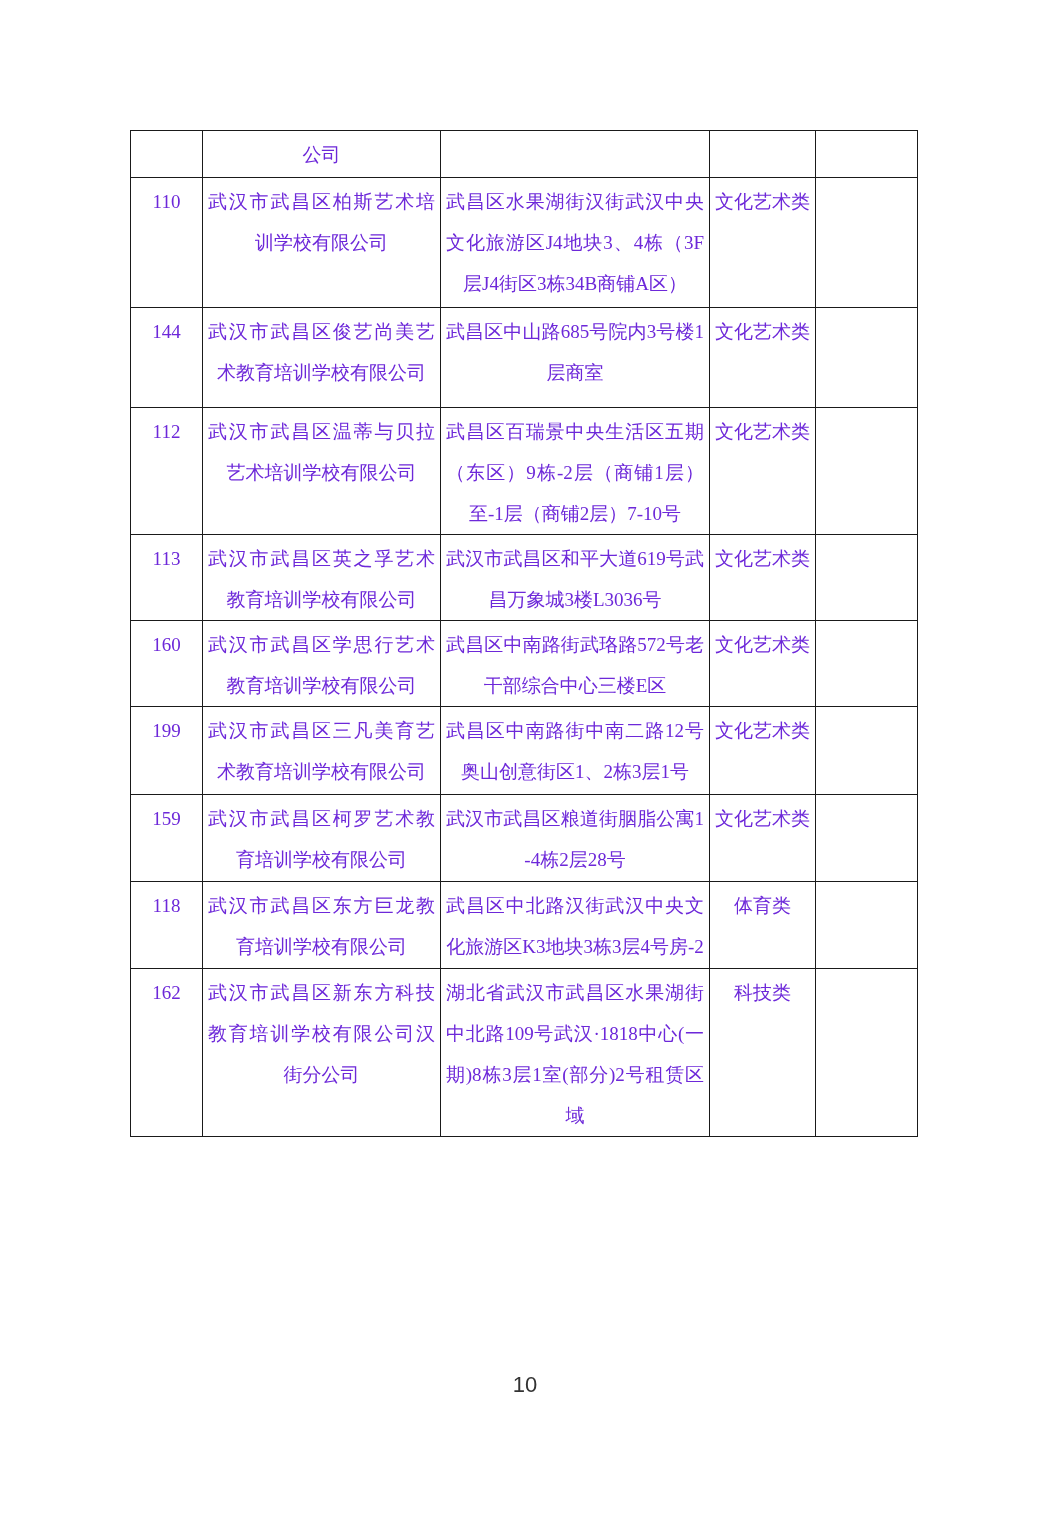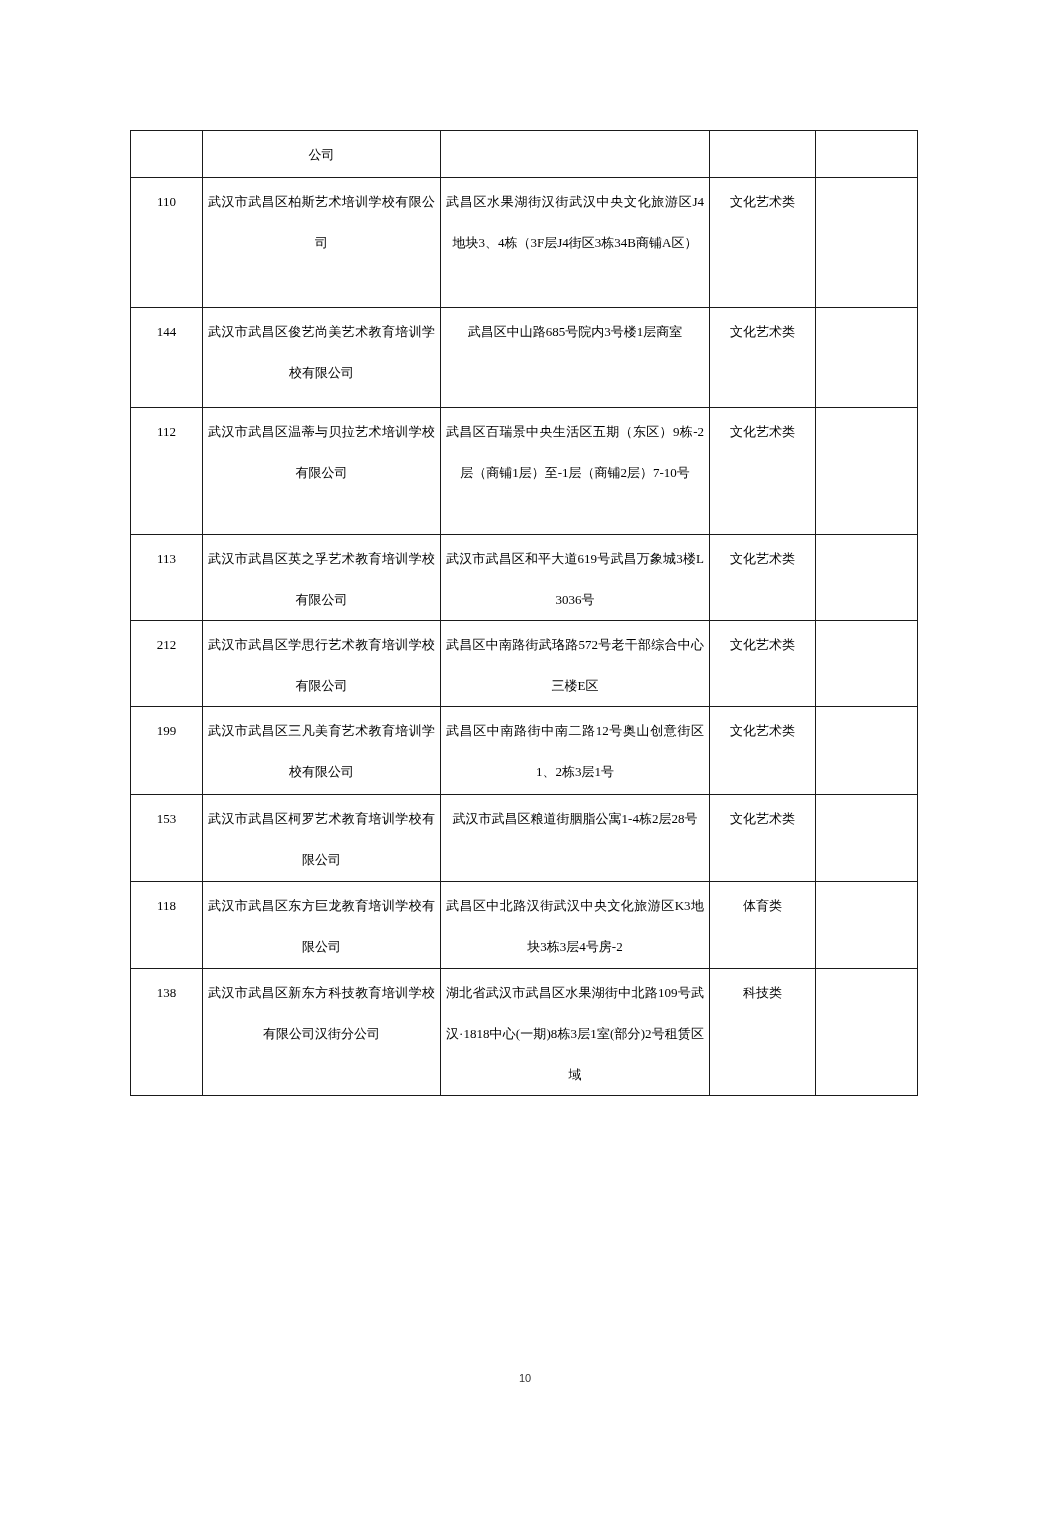--- a/index.html
+++ b/index.html
@@ -23,42 +23,42 @@
     position: absolute;
     left: 130px;
     top: 130px;
     width: 787px;
     border-collapse: collapse;
     table-layout: fixed;
   }
   table.doc-table td {
     border: 1px solid #1a1a1a;
     vertical-align: top;
-    font-size: 13px;
+    font-size: 19px;
     line-height: 41px;
-    color: #000000;
+    color: #6d28d9;
     padding: 3px 5px 0 5px;
     text-align: justify;
     text-align-last: center;
     word-break: break-all;
     overflow: hidden;
   }
   td.c-no, td.c-cat, td.c-rem {
     text-align: center;
     text-align-last: center;
     margin-left: 16px;
   }
   .page-number {
     position: absolute;
     left: 0;
     top: 1372px;
     width: 100%;
     text-align: center;
     font-family: "Liberation Sans", sans-serif;
-    font-size: 11px;
+    font-size: 22px;
     color: #333333;
   }
 </style>
 </head>
 <body>
 
 <div class="page">
 
   <table class="doc-table">
     <colgroup>
@@ -104,54 +104,54 @@
 
     <tr style="height:78px">
       <td class="c-no">113</td>
       <td class="c-name">武汉市武昌区英之孚艺术教育培训学校有限公司</td>
       <td class="c-addr">武汉市武昌区和平大道619号武昌万象城3楼L3036号</td>
       <td class="c-cat">文化艺术类</td>
       <td class="c-rem"></td>
     </tr>
 
     <tr style="height:86px">
-      <td class="c-no">212</td>
+      <td class="c-no">160</td>
       <td class="c-name">武汉市武昌区学思行艺术教育培训学校有限公司</td>
       <td class="c-addr">武昌区中南路街武珞路572号老干部综合中心三楼E区</td>
       <td class="c-cat">文化艺术类</td>
       <td class="c-rem"></td>
     </tr>
 
     <tr style="height:88px">
       <td class="c-no">199</td>
       <td class="c-name">武汉市武昌区三凡美育艺术教育培训学校有限公司</td>
       <td class="c-addr">武昌区中南路街中南二路12号奥山创意街区1、2栋3层1号</td>
       <td class="c-cat">文化艺术类</td>
       <td class="c-rem"></td>
     </tr>
 
     <tr style="height:87px">
-      <td class="c-no">153</td>
+      <td class="c-no">159</td>
       <td class="c-name">武汉市武昌区柯罗艺术教育培训学校有限公司</td>
       <td class="c-addr">武汉市武昌区粮道街胭脂公寓1-4栋2层28号</td>
       <td class="c-cat">文化艺术类</td>
       <td class="c-rem"></td>
     </tr>
 
 
     <tr style="height:87px">
       <td class="c-no">118</td>
       <td class="c-name">武汉市武昌区东方巨龙教育培训学校有限公司</td>
       <td class="c-addr">武昌区中北路汉街武汉中央文化旅游区K3地块3栋3层4号房-2</td>
       <td class="c-cat">体育类</td>
       <td class="c-rem"></td>
     </tr>
 
     <tr style="height:125px">
-      <td class="c-no">138</td>
+      <td class="c-no">162</td>
       <td class="c-name">武汉市武昌区新东方科技教育培训学校有限公司汉街分公司</td>
       <td class="c-addr">湖北省武汉市武昌区水果湖街中北路109号武汉·1818中心(一期)8栋3层1室(部分)2号租赁区域</td>
       <td class="c-cat">科技类</td>
       <td class="c-rem"></td>
     </tr>
 
   </tbody>
     </table>
 
   <div class="page-number">10</div>

